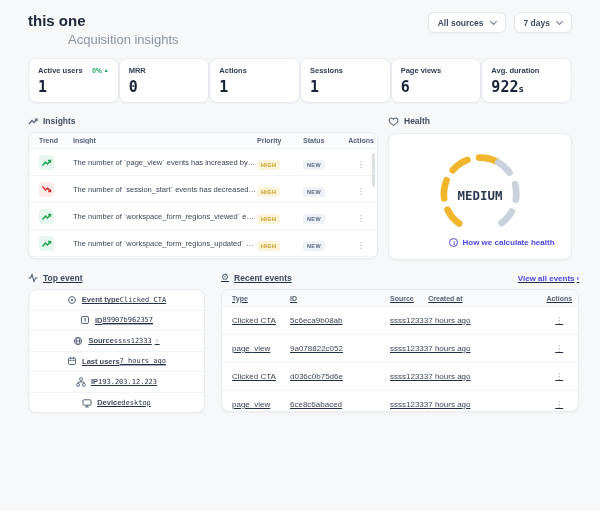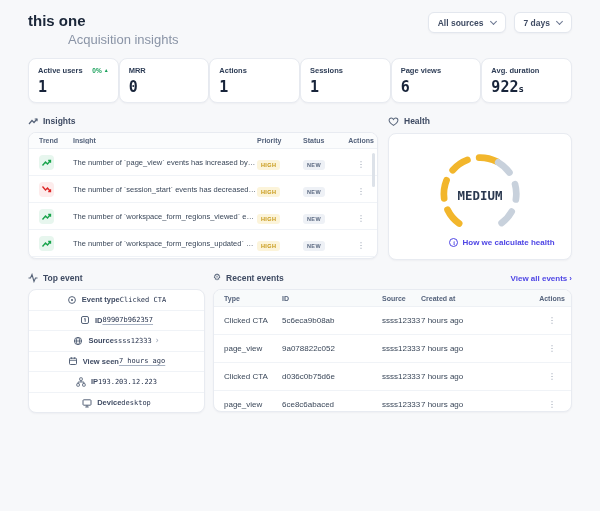--- a/index.html
+++ b/index.html
@@ -64,21 +64,21 @@
 
   
   .gauge-wrap { position:relative; width:116px; height:88px; }
   .health-link { display:flex; align-items:center; gap:4px; margin-top:4px; cursor:pointer;margin-left:44px; }
   .info-icon { width:9px; height:9px; border:1px solid #4f46e5; border-radius:50%; color:#4f46e5;
     font-size:6px; font-weight:bold; display:flex; align-items:center; justify-content:center;
     font-family:"Liberation Serif",serif; }
   .health-link-text { font-size:8px; font-weight:bold; color:#4f46e5; }
 
   
-  .bottom { display:grid; grid-template-columns:177px 1fr; gap:8px; margin-top:13px; }
+  .bottom { display:grid; grid-template-columns:177px 1fr; gap:16px; margin-top:13px;text-decoration:underline; }
   .panel.topevent { height:124px; }
   .te-row { display:flex; align-items:center; justify-content:center; height:20.5px;
     padding:0 8px; border-bottom:1px solid #f0f3f7; }
   .te-row:last-child { border-bottom:none; }
   .te-left { display:flex; align-items:center; gap:5px; }
   .te-label { font-size:7.5px; font-weight:bold; color:#3f4b63; }
   .te-value { font-family:"DejaVu Sans Mono",monospace; font-size:7px; color:#26324c; display:flex; align-items:center; }
   .te-value.underlined { text-decoration:underline; text-decoration-color:#a8b2c2; text-underline-offset:2px; }
   .src-chev { font-size:8px; color:#97a1b2; margin-left:3px; text-decoration:none; cursor:pointer; }
 
@@ -331,21 +331,21 @@
         <div class="te-row">
           <span class="te-left">
             <span>
                 <svg width="10" height="10" viewBox="0 0 10 10">
                   <rect x="1.5" y="2.2" width="7" height="6.3" rx="1" fill="none" stroke="#566378" stroke-width="1"></rect>
                   <line x1="3.3" y1="1.2" x2="3.3" y2="3" stroke="#566378" stroke-width="1"></line>
                   <line x1="6.7" y1="1.2" x2="6.7" y2="3" stroke="#566378" stroke-width="1"></line>
                   <line x1="1.5" y1="4.3" x2="8.5" y2="4.3" stroke="#566378" stroke-width="0.9"></line>
                 </svg>
               </span>
-            <span class="te-label">View seen</span>
+            <span class="te-label">Last users</span>
           </span>
           <span class="te-value underlined">7 hours ago</span>
         </div>
         <div class="te-row">
           <span class="te-left">
             <span>
                 <svg width="10" height="10" viewBox="0 0 10 10">
                   <rect x="3.7" y="0.8" width="2.6" height="2.6" rx="0.5" fill="none" stroke="#566378" stroke-width="0.9"></rect>
                   <rect x="0.8" y="6.6" width="2.6" height="2.6" rx="0.5" fill="none" stroke="#566378" stroke-width="0.9"></rect>
                   <rect x="6.6" y="6.6" width="2.6" height="2.6" rx="0.5" fill="none" stroke="#566378" stroke-width="0.9"></rect>

